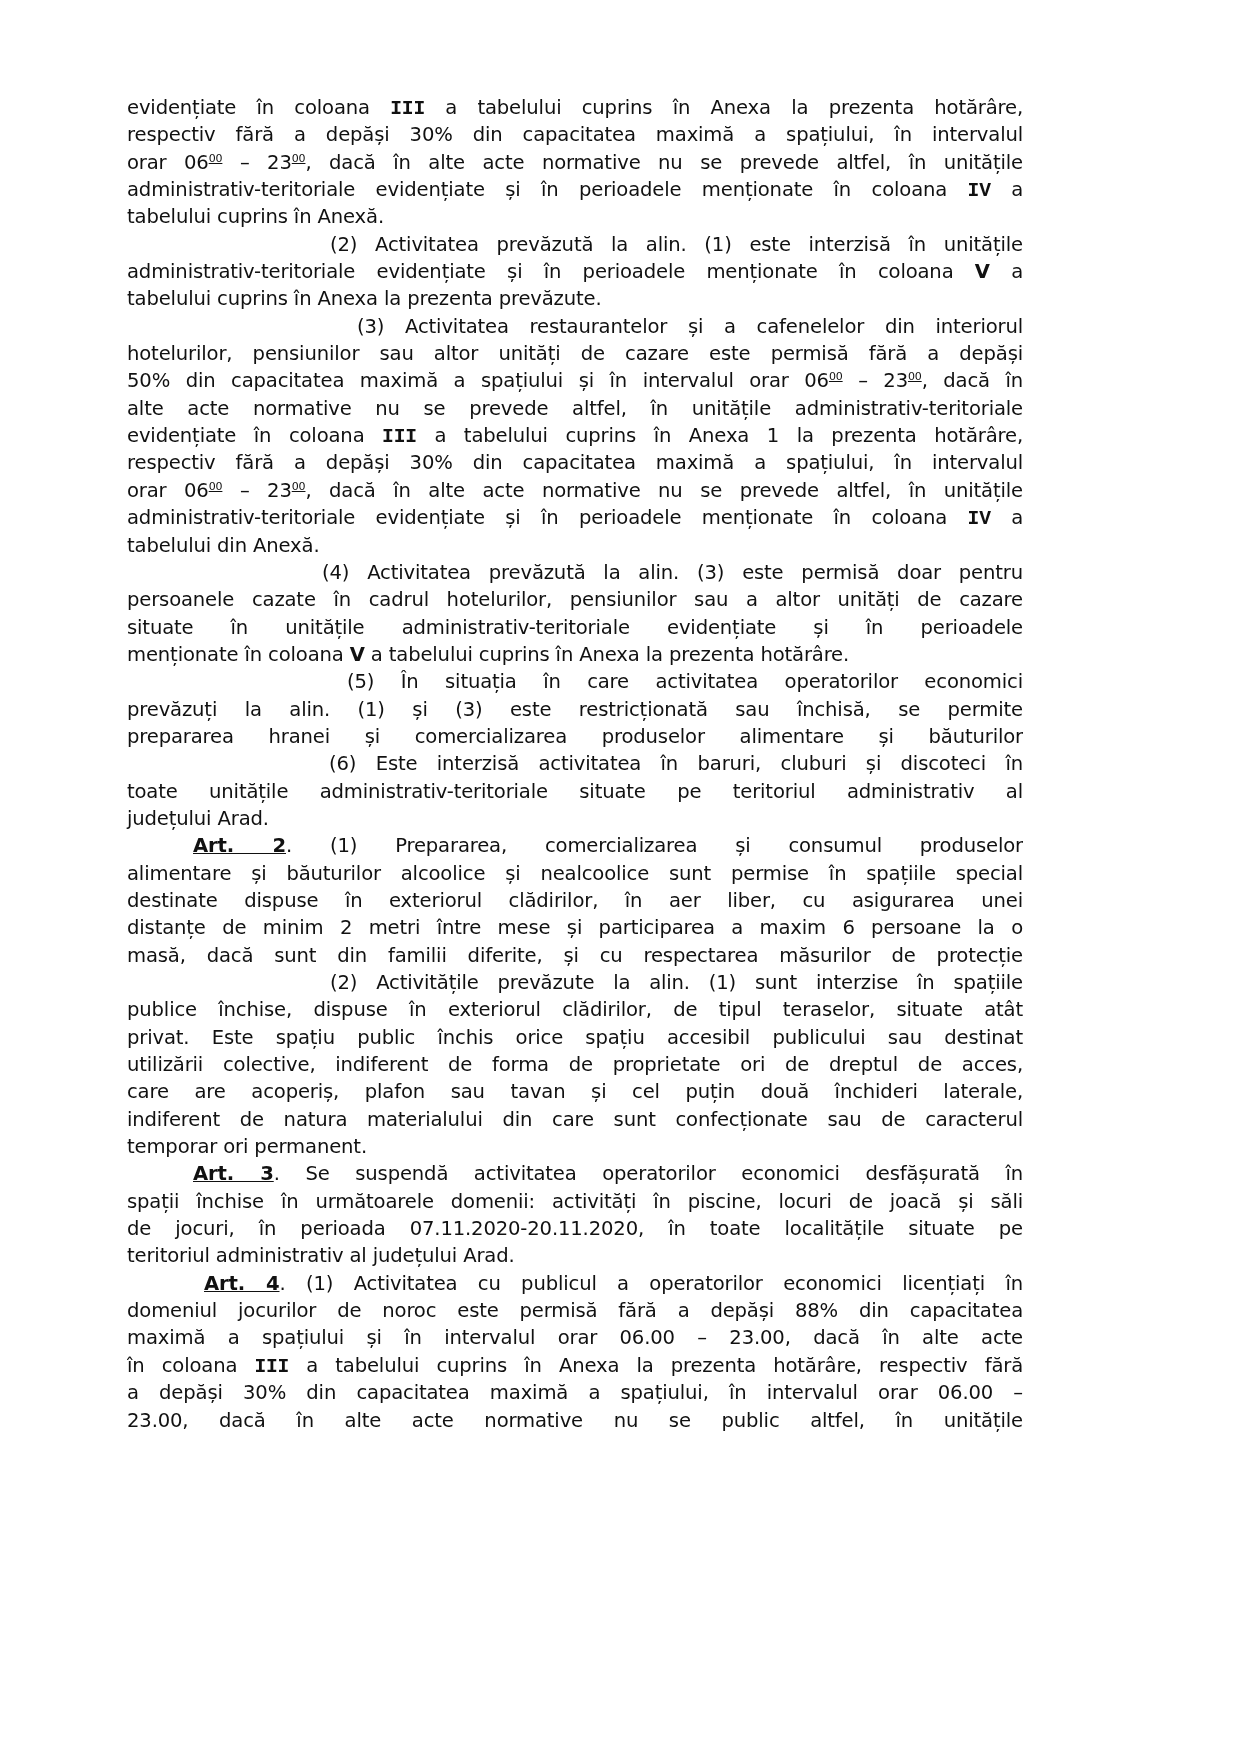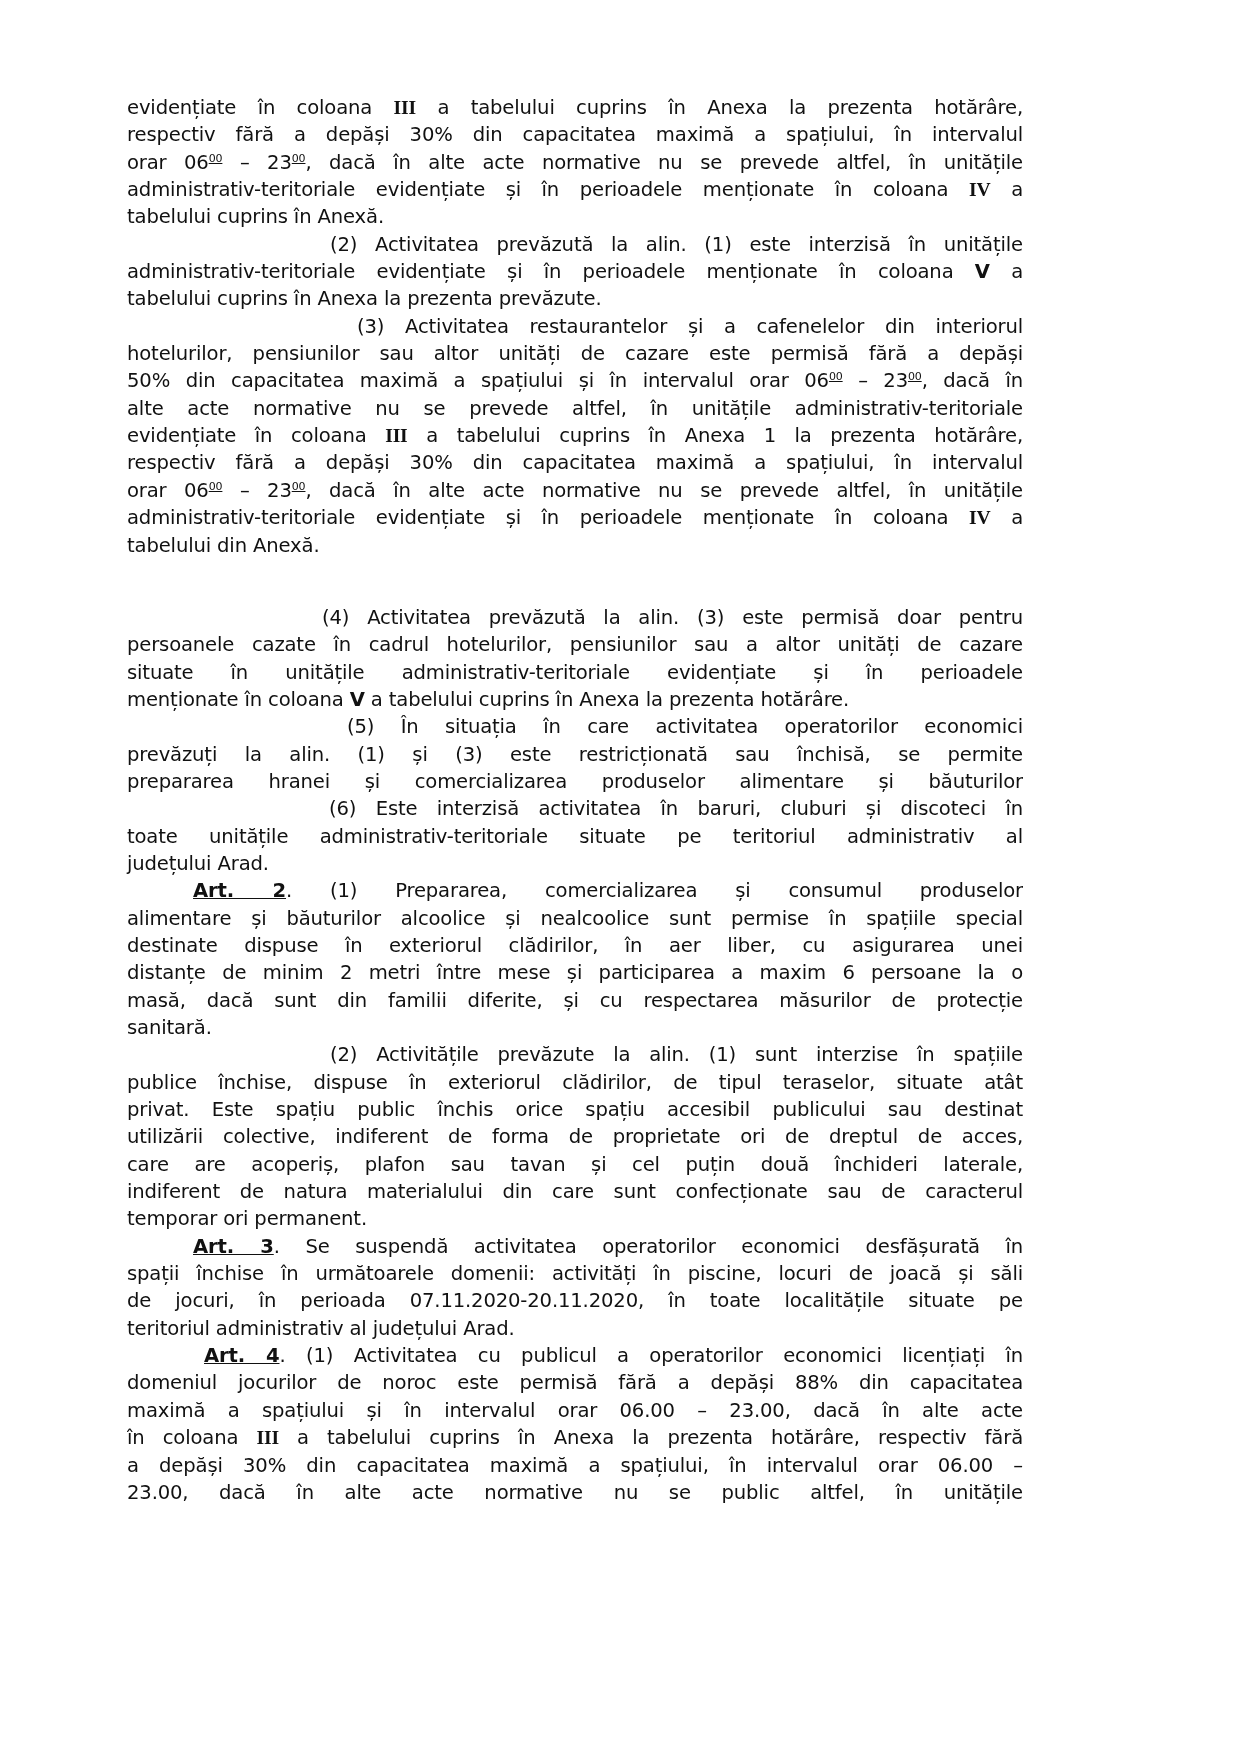--- a/index.html
+++ b/index.html
@@ -7,26 +7,26 @@
   .page {
     position: absolute; left: 127px; top: 94px; width: 896px;
     font-family: "DejaVu Sans", sans-serif; font-size: 19.6px; color: #111111;
     letter-spacing: -0.15px;
   }
   .ln { height: 27.35px; line-height: 27.35px; white-space: nowrap; }
   .ln.j { text-align: justify; text-align-last: justify; white-space: normal; overflow: hidden; }
   .ln.l { text-align: left; }
   .ind1 { padding-left: 203px; }
   .ind2 { padding-left: 230px; }
-  .ind3 { padding-left: 195px; margin-top: 45px; }
+  .ind3 { padding-left: 195px; }
   .ind4 { padding-left: 220px; }
   .ind5 { padding-left: 202px; }
   .ind6 { padding-left: 66px; }
   .ind7 { padding-left: 77px; }
-  .rom { font-family: Liberation Serif, serif; font-weight: bold; }
+  .rom { font-family: Liberation Mono, monospace; font-weight: bold; }
   .bv { font-weight: bold; }
   .art { font-weight: bold; text-decoration: underline; }
   sup.u { font-size: 11px; text-decoration: underline; vertical-align: 7px; line-height: 0; }
 </style>
 </head>
 <body>
 
 <div class="page">
 
   <div class="ln j"><span>evidențiate în coloana </span><span class="rom">III</span><span> a tabelului cuprins în Anexa la prezenta hotărâre,</span></div>
@@ -60,21 +60,20 @@
 
   <div class="ln j ind5"><span>(6)  Este interzisă activitatea în baruri, cluburi și discoteci în</span></div>
   <div class="ln j"><span>toate unitățile administrativ-teritoriale situate pe teritoriul administrativ al</span></div>
   <div class="ln l"><span>județului Arad.</span></div>
 
   <div class="ln j ind6"><span class="art">Art. 2</span><span>.  (1) Prepararea, comercializarea și consumul produselor</span></div>
   <div class="ln j"><span>alimentare și băuturilor alcoolice și nealcoolice sunt permise în spațiile special</span></div>
   <div class="ln j"><span>destinate dispuse în exteriorul clădirilor, în aer liber, cu asigurarea unei</span></div>
   <div class="ln j"><span>distanțe de minim 2 metri între mese și participarea a maxim 6 persoane la o</span></div>
   <div class="ln j"><span>masă, dacă sunt din familii diferite, și cu respectarea măsurilor de protecție</span></div>
-  <div class="ln l"><span>sanitară.</span></div>
 
   <div class="ln j ind1"><span>(2) Activitățile prevăzute la alin. (1) sunt interzise în spațiile</span></div>
   <div class="ln j"><span>publice închise, dispuse în exteriorul clădirilor, de tipul teraselor, situate atât</span></div>
   <div class="ln j"><span>privat. Este spațiu public închis orice spațiu accesibil publicului sau destinat</span></div>
   <div class="ln j"><span>utilizării colective, indiferent de forma de proprietate ori de dreptul de acces,</span></div>
   <div class="ln j"><span>care are acoperiș, plafon sau tavan și cel puțin două închideri laterale,</span></div>
   <div class="ln j"><span>indiferent de natura materialului din care sunt confecționate sau de caracterul</span></div>
   <div class="ln l"><span>temporar ori permanent.</span></div>
 
   <div class="ln j ind6"><span class="art">Art. 3</span><span>. Se suspendă activitatea operatorilor economici desfășurată în</span></div>

